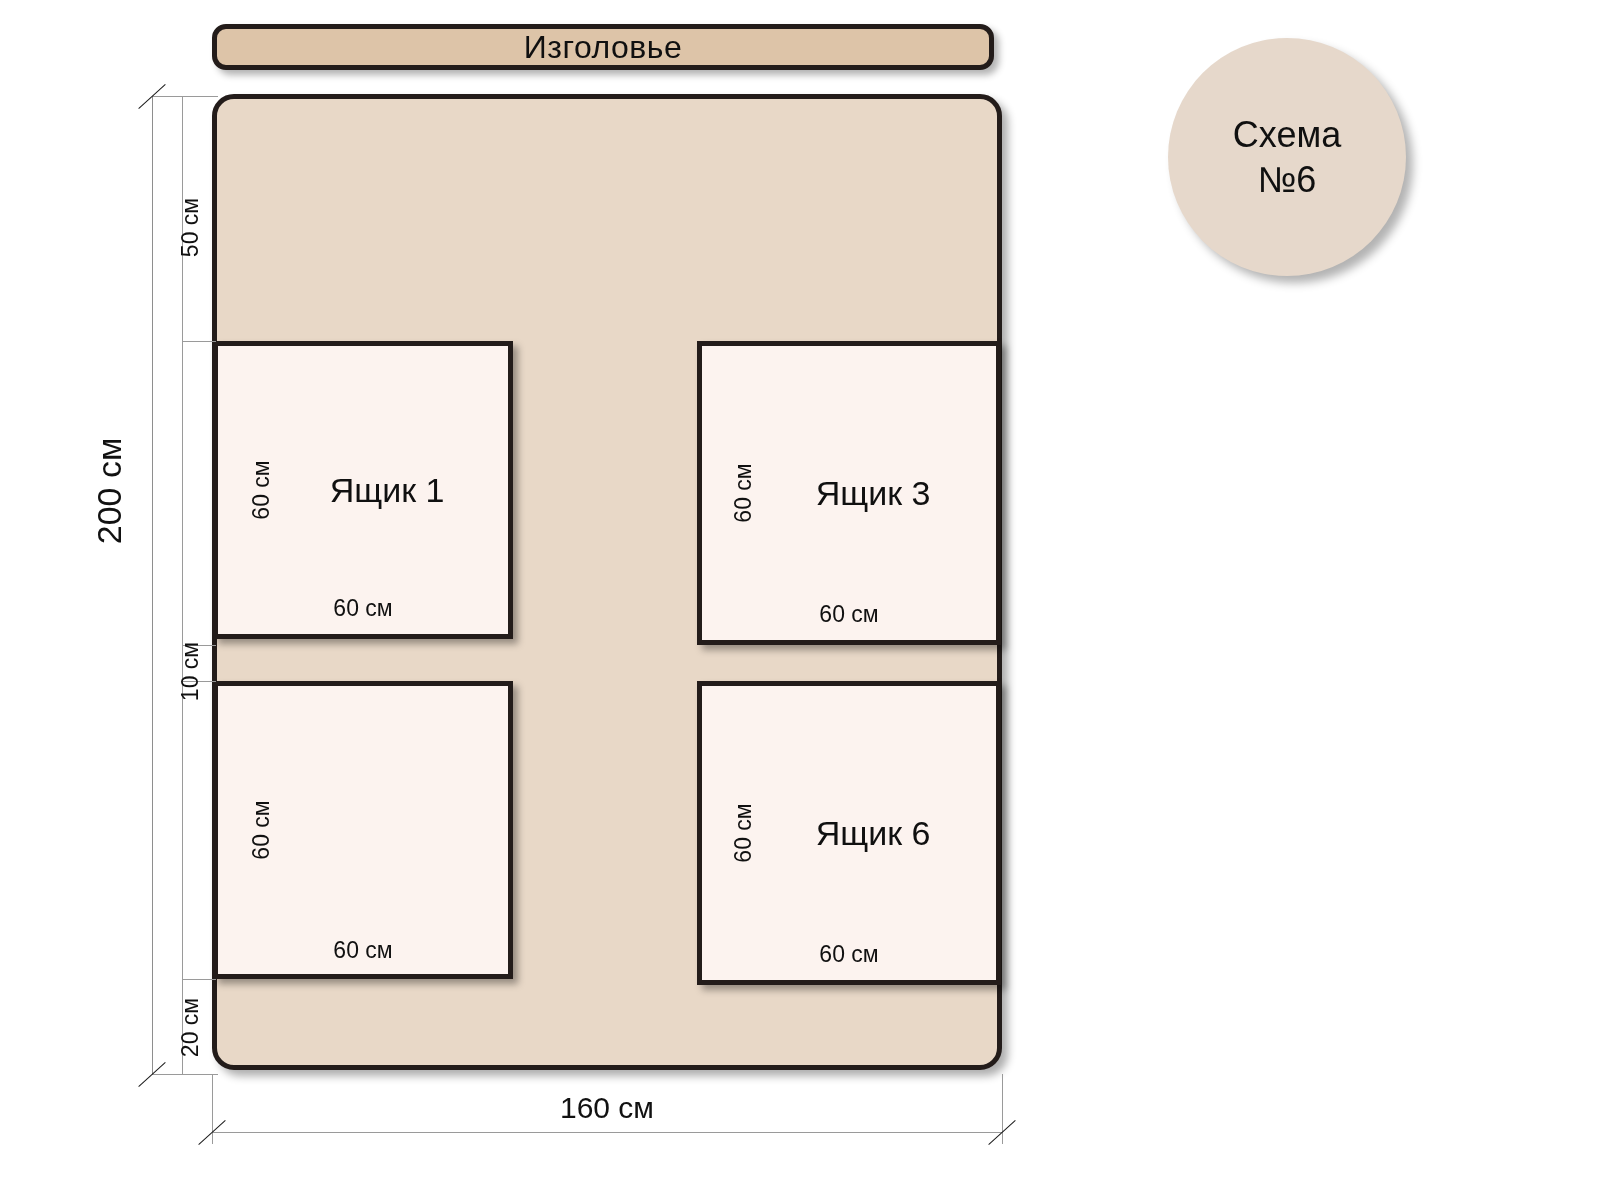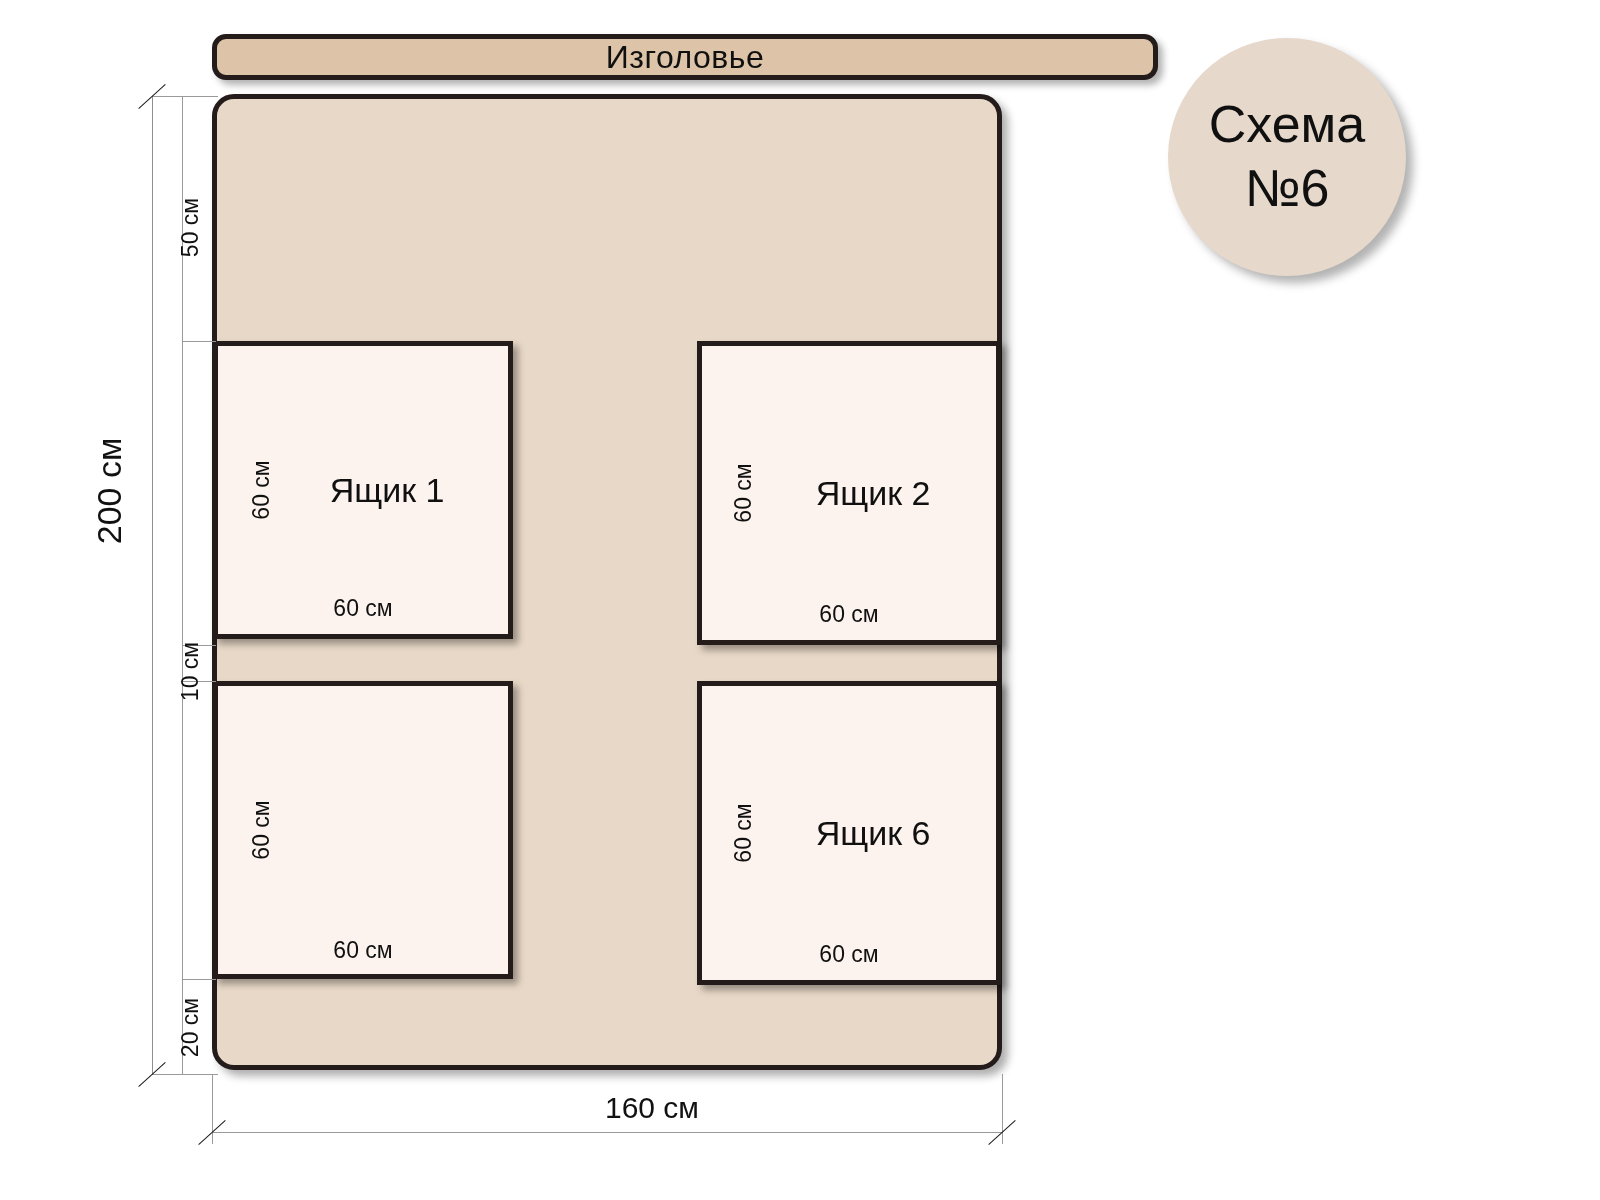--- a/index.html
+++ b/index.html
@@ -16,22 +16,22 @@
     width: 1600px;
     height: 1200px;
     overflow: hidden;
     background: #ffffff;
   }
 
   
   .headboard {
     position: absolute;
     left: 212px;
-    top: 34px;
-    width: 946px;
+    top: 24px;
+    width: 782px;
     height: 46px;
     background: #ddc4a8;
     border: 5px solid #231c1a;
     border-radius: 14px;
     box-sizing: border-box;
     box-shadow: 5px 5px 7px rgba(0,0,0,0.30);
     display: flex;
     align-items: center;
     justify-content: center;
   }
@@ -181,21 +181,20 @@
   }
   .dim-bottom-label {
     position: absolute;
     left: 212px;
     top: 1093px;
     width: 790px;
     text-align: center;
     font-size: 30px;
     color: #111;
     line-height: 1;
-    margin-left: 45px;
   }
   .vext {
     position: absolute;
     width: 1px;
     background: #9a9a9a;
   }
 
   
   .badge {
     position: absolute;
@@ -206,21 +205,21 @@
     border-radius: 50%;
     background: #e6d8cb;
     box-shadow: 7px 7px 10px rgba(0,0,0,0.30);
     display: flex;
     flex-direction: column;
     align-items: center;
     justify-content: center;
     gap: 4px;
   }
   .badge-line {
-    font-size: 52px;
+    font-size: 36px;
     color: #101010;
     line-height: 1.15;
   }
 </style>
 </head>
 <body>
 
 <div id="stage">
 
   <div class="headboard">
@@ -235,21 +234,21 @@
     <span class="drawer-h-dim">60 см</span>
   </div>
 
   <div class="drawer" id="drawer-2">
     <span class="drawer-v-dim">60 см</span>
     <span class="drawer-h-dim">60 см</span>
   </div>
 
   <div class="drawer" id="drawer-3">
     <span class="drawer-v-dim">60 см</span>
-    <span class="drawer-name">Ящик 2</span>
+    <span class="drawer-name">Ящик 3</span>
     <span class="drawer-h-dim">60 см</span>
   </div>
 
   <div class="drawer" id="drawer-4">
     <span class="drawer-v-dim">60 см</span>
     <span class="drawer-name">Ящик 6</span>
     <span class="drawer-h-dim">60 см</span>
   </div>
 
   <div class="dim-outer-line"></div>

